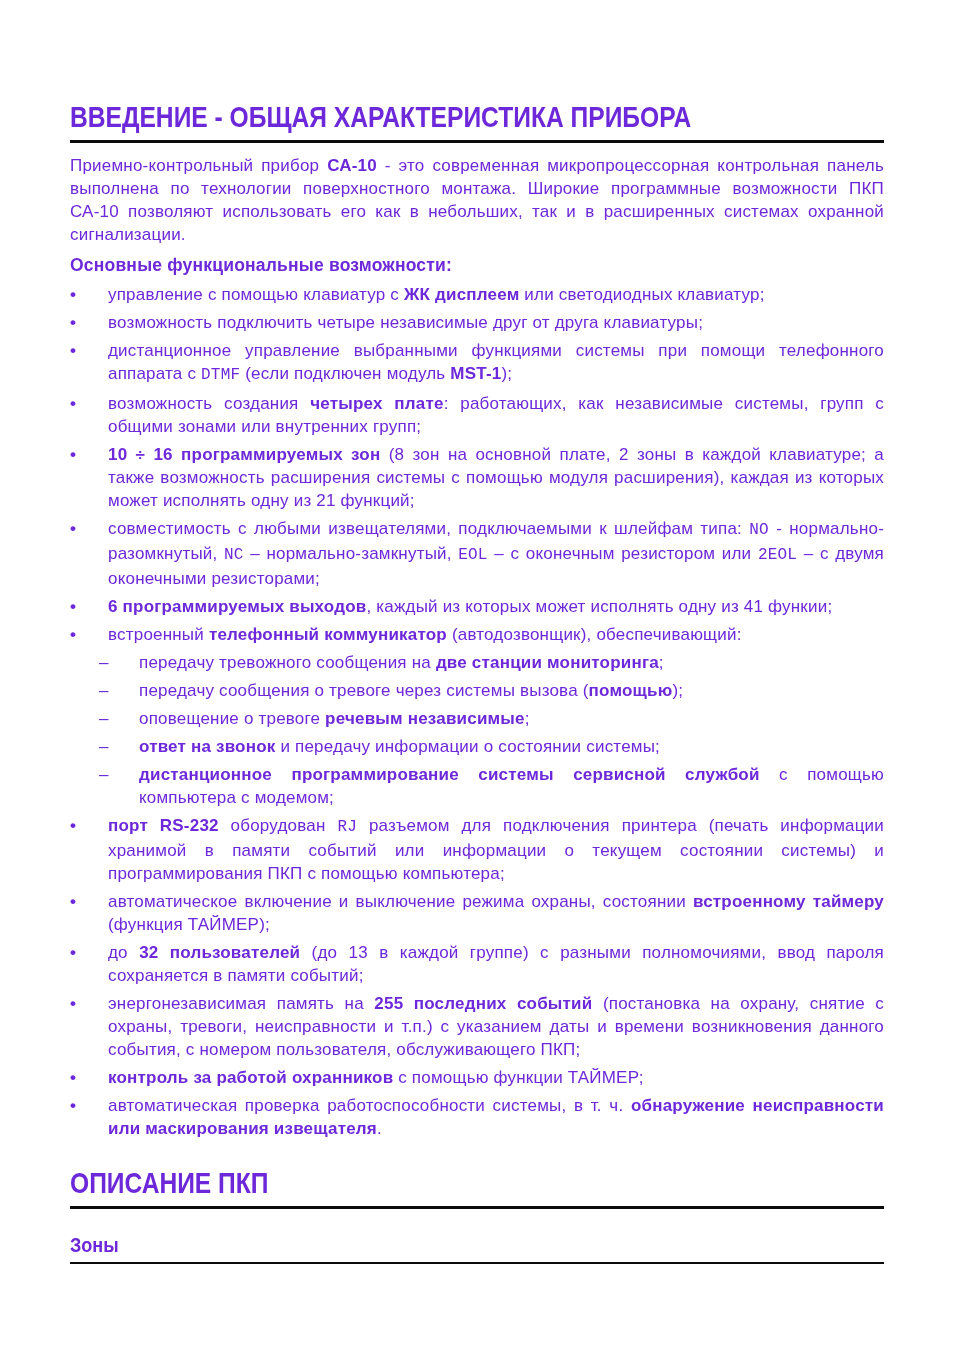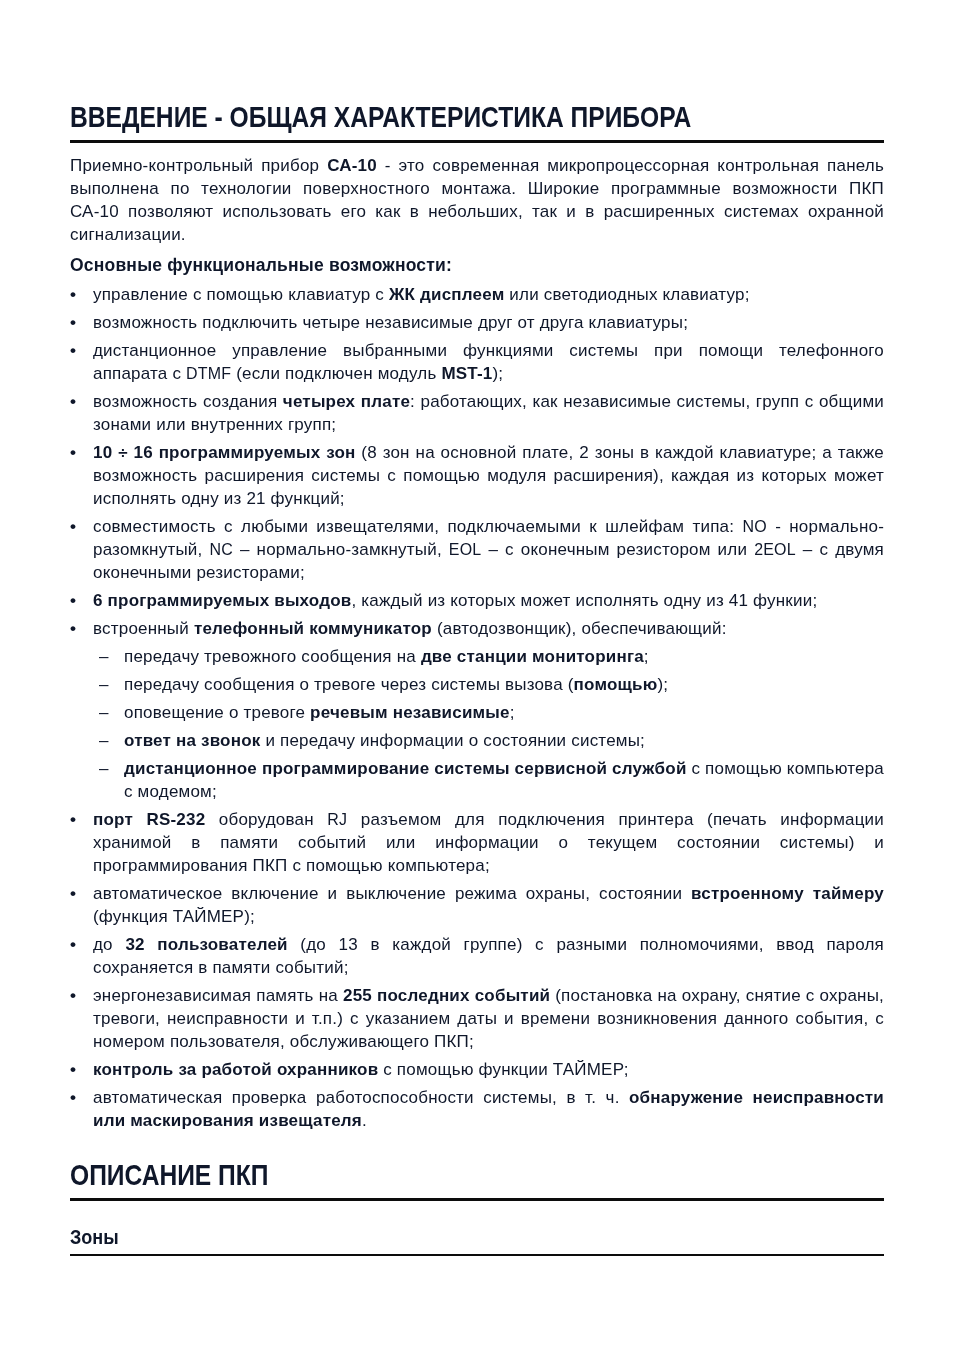--- a/index.html
+++ b/index.html
@@ -2,21 +2,21 @@
 <html lang="ru"><head>
 <meta charset="utf-8">
 <style>
   html,body{margin:0;padding:0;}
   body{width:954px;height:1350px;background:#ffffff;overflow:hidden;}
   .page{
     box-sizing:border-box;
     width:954px;height:1350px;
     padding:100px 70px 0 70px;
     font-family:"Liberation Sans",sans-serif;
-    color:#0f172a;
+    color:#6d28d9;
     background:#ffffff;
   }
   .h1{
     font-size:30px;font-weight:700;margin:0;
     white-space:nowrap;
     transform:scaleX(0.82);transform-origin:0 60%;
   }
   .h1.section2{margin-top:26px;}
   .h2{
     font-size:21px;font-weight:700;margin:24px 0 0 0;
@@ -34,23 +34,23 @@
     margin:9px 0 4px 0;
   }
   .features{margin-top:7px;}
   .feat{
     display:flex;margin-top:5px;
     font-size:17px;line-height:23px;letter-spacing:0.2px;
   }
   .feat .marker{flex:0 0 23px;font-weight:700;}
   .feat.dash{padding-left:29px;}
   .feat.dash .marker{flex:0 0 25px;font-weight:400;}
-  .ftext{flex:1 1 auto;text-align:justify;}
+  .ftext{flex:1 1 auto;text-align:justify;margin-left:15px;}
   .seg-b{font-weight:700;}
-  .seg-m{font-family:Liberation Sans, sans-serif;font-size:0.94em;}
+  .seg-m{font-family:Liberation Mono, monospace;font-size:0.94em;}
 </style>
 </head>
 <body>
 
 <div class="page">
 
   <div class="h1">ВВЕДЕНИЕ - ОБЩАЯ ХАРАКТЕРИСТИКА ПРИБОРА</div>
   <div class="rule-thick"></div>
 
   <p class="body-text"><span>Приемно-контрольный прибор </span><span class="seg-b">СА-10</span><span> - это современная микропроцессорная контрольная панель выполнена по технологии поверхностного монтажа. Широкие программные возможности ПКП СА-10 позволяют использовать его как в небольших, так и в расширенных системах охранной сигнализации.</span></p>

